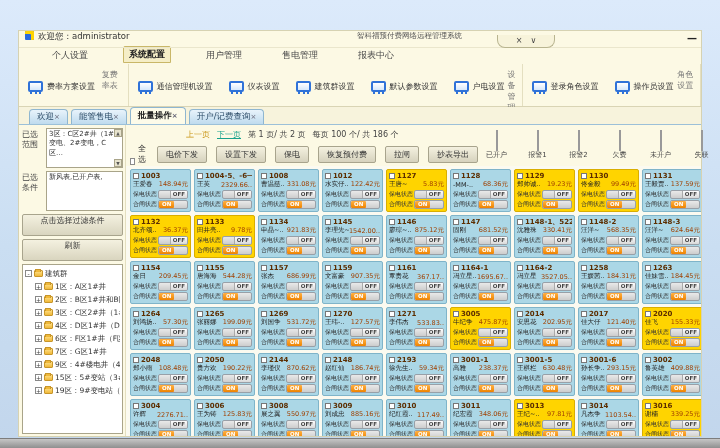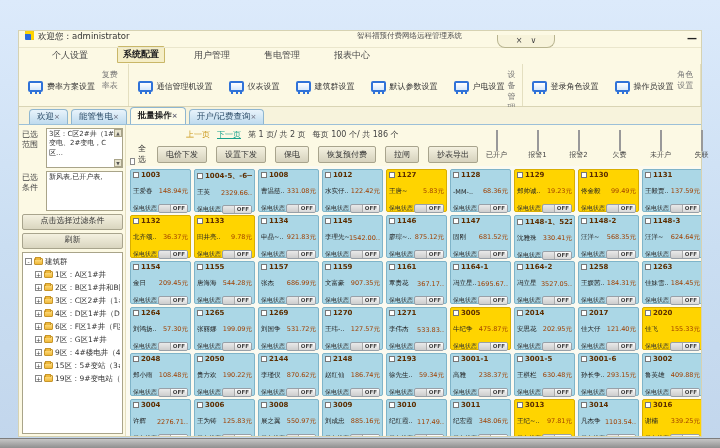--- a/index.html
+++ b/index.html
@@ -19,21 +19,21 @@
     box-shadow:inset -3px 3px 0 #ffd400; }
   .welcome { font-size:8.5px; color:#333; }
   .apptitle { position:absolute; left:338px; font-size:7.5px; color:#555; }
   .pill { position:absolute; left:478px; top:4px; width:58px; height:13px;
     border:1px solid #b8b48f; border-top:none; border-radius:0 0 8px 8px; background:#f7f3da;
     display:flex; align-items:center; justify-content:center; gap:8px; }
   .pill span { font-size:8px; color:#444; line-height:10px; }
   .minbtn { position:absolute; right:4px; top:2px; font-size:10px; font-weight:bold; color:#222; }
 
   
-  .menubar { height:16px; display:flex; align-items:flex-end; gap:24px; padding:0 0 1px 28px;text-align:right; }
+  .menubar { height:16px; display:flex; align-items:flex-end; gap:30px; padding:0 0 1px 28px;text-align:right; }
   .menu-item { font-size:9px; color:#4a4a4a; padding:1px 5px; }
   .menu-item.active { font-weight:bold; color:#222; background:#f5eec7;
     border:1px solid #c9b768; border-radius:2px 2px 0 0; }
 
   
   .ribbon { height:43px; display:flex; border-bottom:1px solid #d9d4b4; background:#fcf9e4; }
   .rgroup { display:flex; flex-direction:row; border-right:1px solid #e4dfc0; padding:3px 6px 1px 6px; }
   .rbuttons { display:flex; gap:10px; flex:1; align-items:center; }
   .rbtn { display:flex; align-items:center; gap:4px; padding:2px 3px; }
   .ric { position:relative; width:15px; height:11px; border:2px solid #2f72d8; border-radius:2px;
@@ -60,21 +60,21 @@
   .sidebar { width:107px; padding:3px 2px 2px 3px; display:flex; flex-direction:column; gap:3px;
     border-right:1px solid #e4dfc0; }
   .selrow { display:flex; gap:2px; }
   .sellabel { width:22px; font-size:8px; color:#444; line-height:1.2; padding-top:2px; }
   .listbox { flex:1; background:#fff; border:1px solid #a9a489; font-size:7px; color:#333;
     padding:1px 2px; height:40px; overflow:hidden; position:relative; line-height:1.35; }
   .lb-arrows { position:absolute; right:0; top:0; bottom:0; width:8px; display:flex;
     flex-direction:column; justify-content:space-between; }
   .lb-arrows span { display:block; width:8px; height:8px; background:#e7e3cd; border:1px solid #a9a489;
     font-size:4.5px; text-align:center; line-height:7px; color:#555; }
-  .sbtn { height:16px; background:linear-gradient(#f4f1e0,#d9d5bf); border:1px solid #a8a48d;
+  .sbtn { height:22px; background:linear-gradient(#f4f1e0,#d9d5bf); border:1px solid #a8a48d;
     border-radius:2px; font-size:8px; color:#333; text-align:center; line-height:12px; }
   .treepanel { flex:1; background:#fff; border:1px solid #a9a489; padding:2px; overflow:hidden; }
   .tnode { display:flex; align-items:center; gap:2px; height:13px; white-space:nowrap; }
   .tnode.child { padding-left:10px; }
   .expbox { width:7px; height:7px; border:1px solid #888; background:#fff; font-size:6px;
     line-height:5px; text-align:center; color:#444; flex:none; }
   .folder { width:9px; height:7px; background:linear-gradient(#ffe089,#f0b93a);
     border:1px solid #c8962a; border-radius:1px; flex:none; position:relative; }
   .folder::before { content:""; position:absolute; left:0; top:-2px; width:4px; height:2px;
     background:#f0b93a; border:1px solid #c8962a; border-bottom:none; }
@@ -94,21 +94,21 @@
     font-size:8px; color:#333; padding:2px 8px; white-space:nowrap; }
   .legend { display:flex; gap:4px; padding:4px 6px 0 0; }
   .litem { width:37px; text-align:center; }
   .lswatch { width:20px; height:10px; margin:0 auto; border:1px solid #999; }
   .lname { font-size:7px; color:#444; margin-top:0; white-space:nowrap; }
 
   
   .grid { flex:1; display:grid; grid-template-columns:repeat(9,61px); grid-auto-rows:43px;
     gap:3px; padding:3px 4px; background:#fbfaf0; align-content:start; overflow:hidden; }
   .card { background:#abd7e6; border:1px solid #7fb4c9; border-radius:2px; padding:1px 2px;
-    display:flex; flex-direction:column; justify-content:space-between;gap:8px; }
+    display:flex; flex-direction:column; justify-content:space-between; }
   .card.alarm { background:#ffd400; border-color:#d9ae00; }
   .hd { display:flex; align-items:center; gap:2px; height:9px; }
   .room { font-size:7px; font-weight:bold; color:#5c2e00; white-space:nowrap; overflow:hidden; }
   .ccb { width:6px; height:6px; background:#fff; border:1px solid #777; flex:none; }
   .nm { display:flex; justify-content:space-between; align-items:center; height:9px; }
   .name { font-size:6.5px; color:#222; max-width:28px; white-space:nowrap; overflow:hidden; }
   .bal { font-size:6.5px; color:#a04000; white-space:nowrap; }
   .tr { display:flex; align-items:center; justify-content:space-between; height:10px; }
   .tl { font-size:6px; color:#333; white-space:nowrap; }
   .tg { width:30px; height:9px; border:1px solid #98a0a8; border-radius:2px; display:flex;

